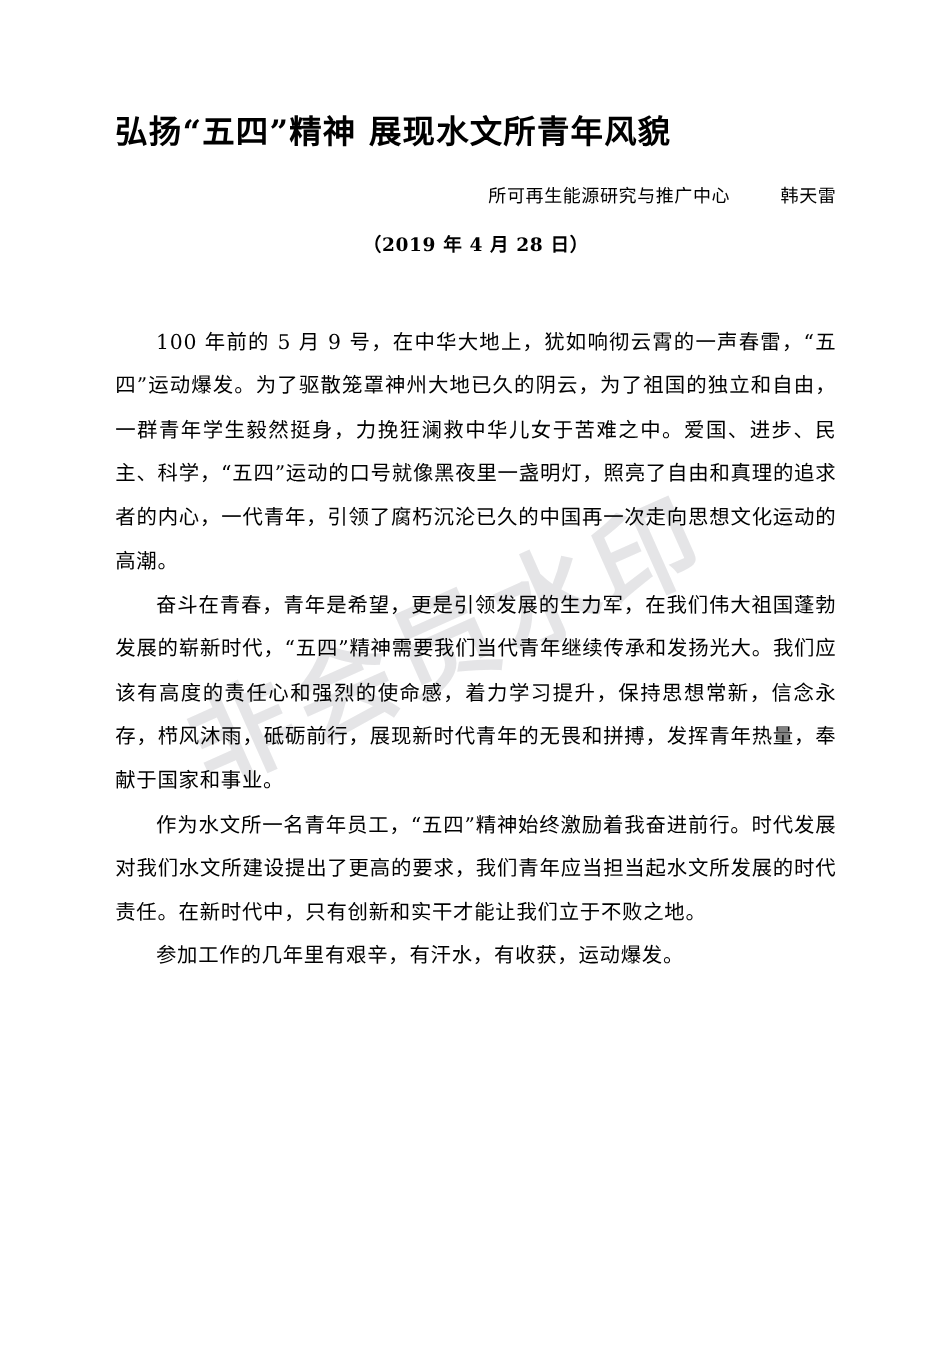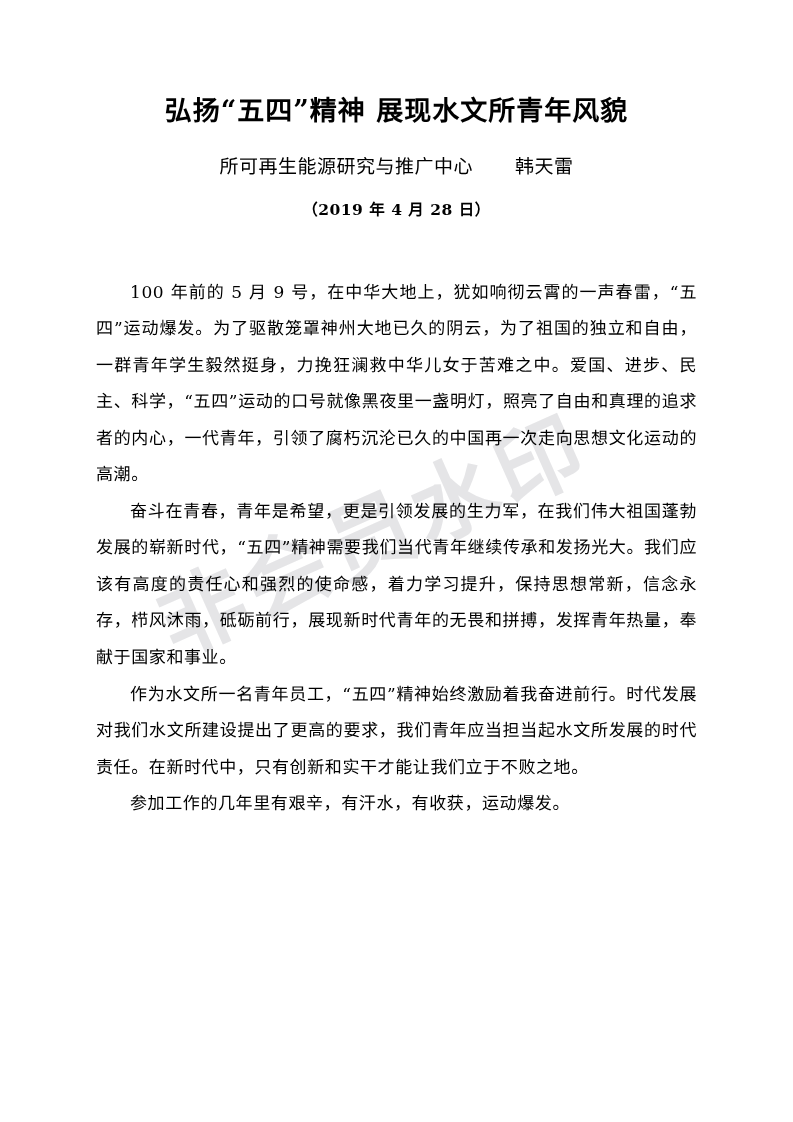--- a/index.html
+++ b/index.html
@@ -51,33 +51,32 @@
     white-space: nowrap;
   }
 
   .content {
     position: relative;
     z-index: 10;
     padding: 0 96px;
   }
 
   .doc-title {
-    text-align: center;
     font-size: 27px;
     font-weight: 700;
     letter-spacing: 1px;
     margin: 0;
     padding-top: 92px;
     line-height: 1.4;
     font-family: "DejaVu Serif", "Liberation Serif", serif;
   }
 
   .doc-byline {
-    text-align: center;
-    font-size: 19px;
+    text-align: right;
+    font-size: 15px;
     margin: 0;
     padding-top: 22px;
     letter-spacing: 0.5px;
     line-height: 1.5;
   }
   .byline-author {
     margin-left: 42px;
   }
 
   .doc-date {

